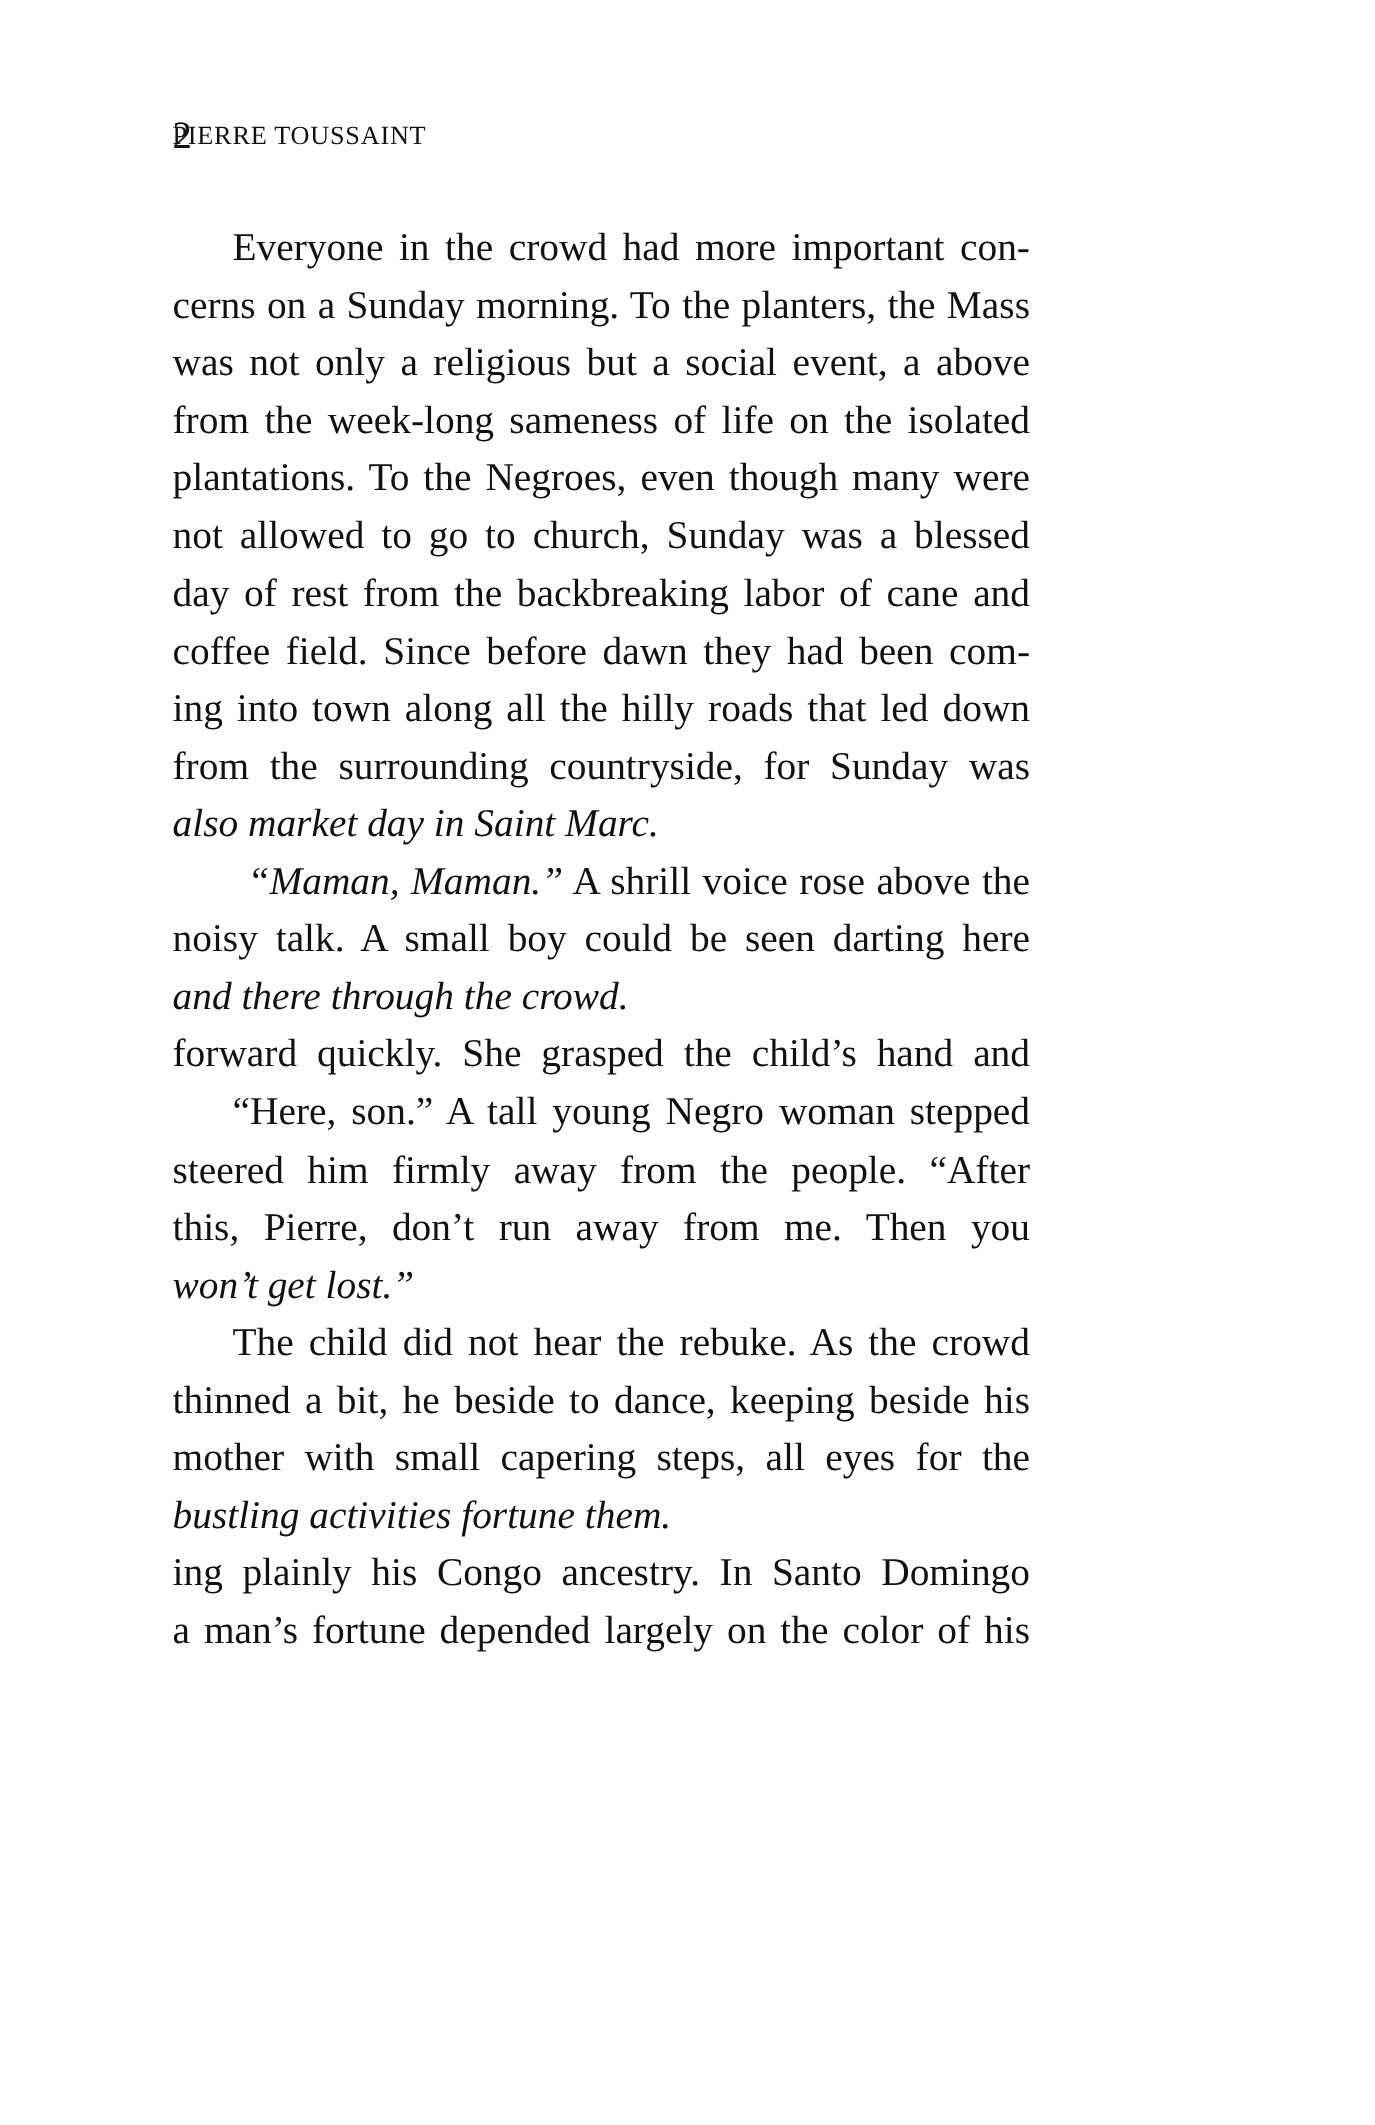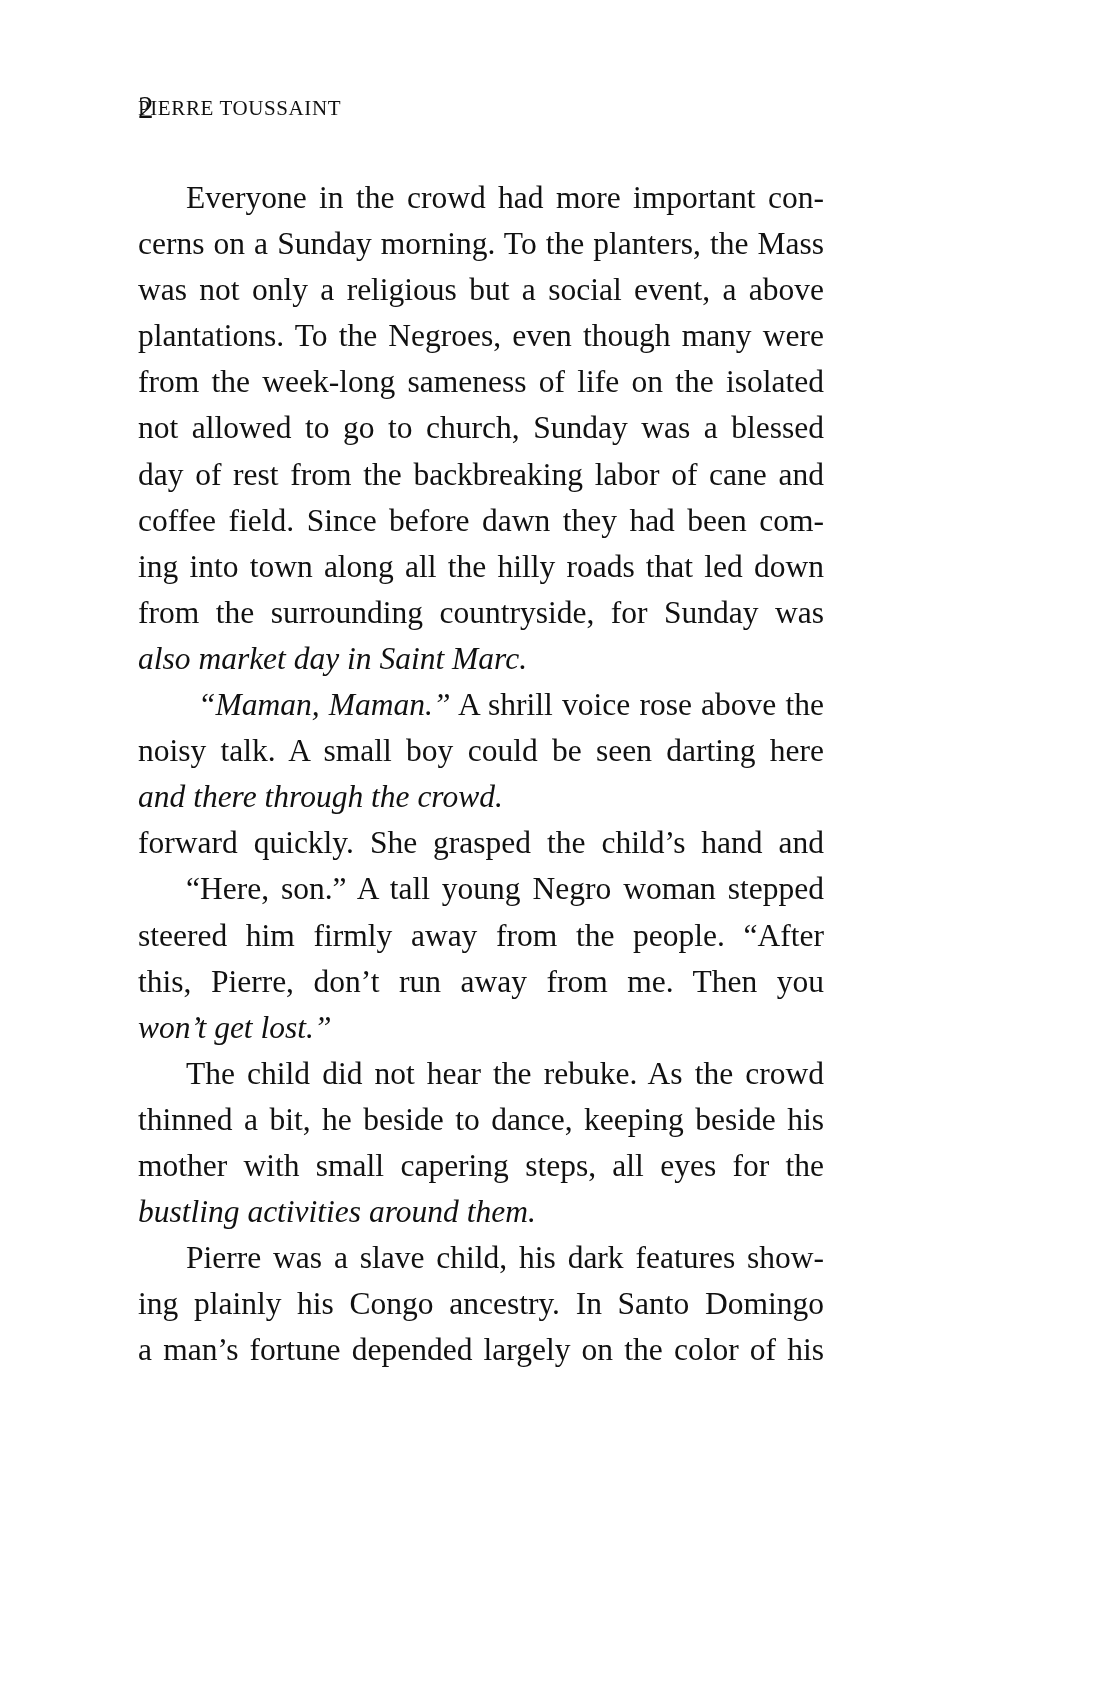--- a/index.html
+++ b/index.html
@@ -36,22 +36,22 @@
     <span class="page-number">2</span>
     <span class="running-title">PIERRE TOUSSAINT</span>
   </div>
 
   <div class="body-text">
 
     <div class="para-block">
       <span class="line indent">Everyone in the crowd had more important con-</span>
       <span class="line">cerns on a Sunday morning. To the planters, the Mass</span>
       <span class="line">was not only a religious but a social event, a above</span>
+      <span class="line">from the week-long sameness of life on the isolated</span>
       <span class="line">plantations. To the Negroes, even though many were</span>
-      <span class="line">from the week-long sameness of life on the isolated</span>
       <span class="line">not allowed to go to church, Sunday was a blessed</span>
       <span class="line">day of rest from the backbreaking labor of cane and</span>
       <span class="line">coffee field. Since before dawn they had been com-</span>
       <span class="line">ing into town along all the hilly roads that led down</span>
       <span class="line">from the surrounding countryside, for Sunday was</span>
       <span class="line last">also market day in Saint Marc.</span>
     </div>
 
     <div class="para-block">
       <span class="line indent"><span class="it">“Maman, Maman.”</span><span> A shrill voice rose above the</span></span>
@@ -64,22 +64,21 @@
       <span class="line indent">“Here, son.” A tall young Negro woman stepped</span>
       <span class="line">steered him firmly away from the people. “After</span>
       <span class="line">this, Pierre, don’t run away from me. Then you</span>
       <span class="line last">won’t get lost.”</span>
     </div>
 
     <div class="para-block">
       <span class="line indent">The child did not hear the rebuke. As the crowd</span>
       <span class="line">thinned a bit, he beside to dance, keeping beside his</span>
       <span class="line">mother with small capering steps, all eyes for the</span>
-      <span class="line last">bustling activities around them.</span>
+      <span class="line last">bustling activities fortune them.</span>
     </div>
 
     <div class="para-block">
-      <span class="line indent">Pierre was a slave child, his dark features show-</span>
       <span class="line">ing plainly his Congo ancestry. In Santo Domingo</span>
       <span class="line">a man’s fortune depended largely on the color of his</span>
     </div>
   </div>
 </div>
 
 </body></html>

